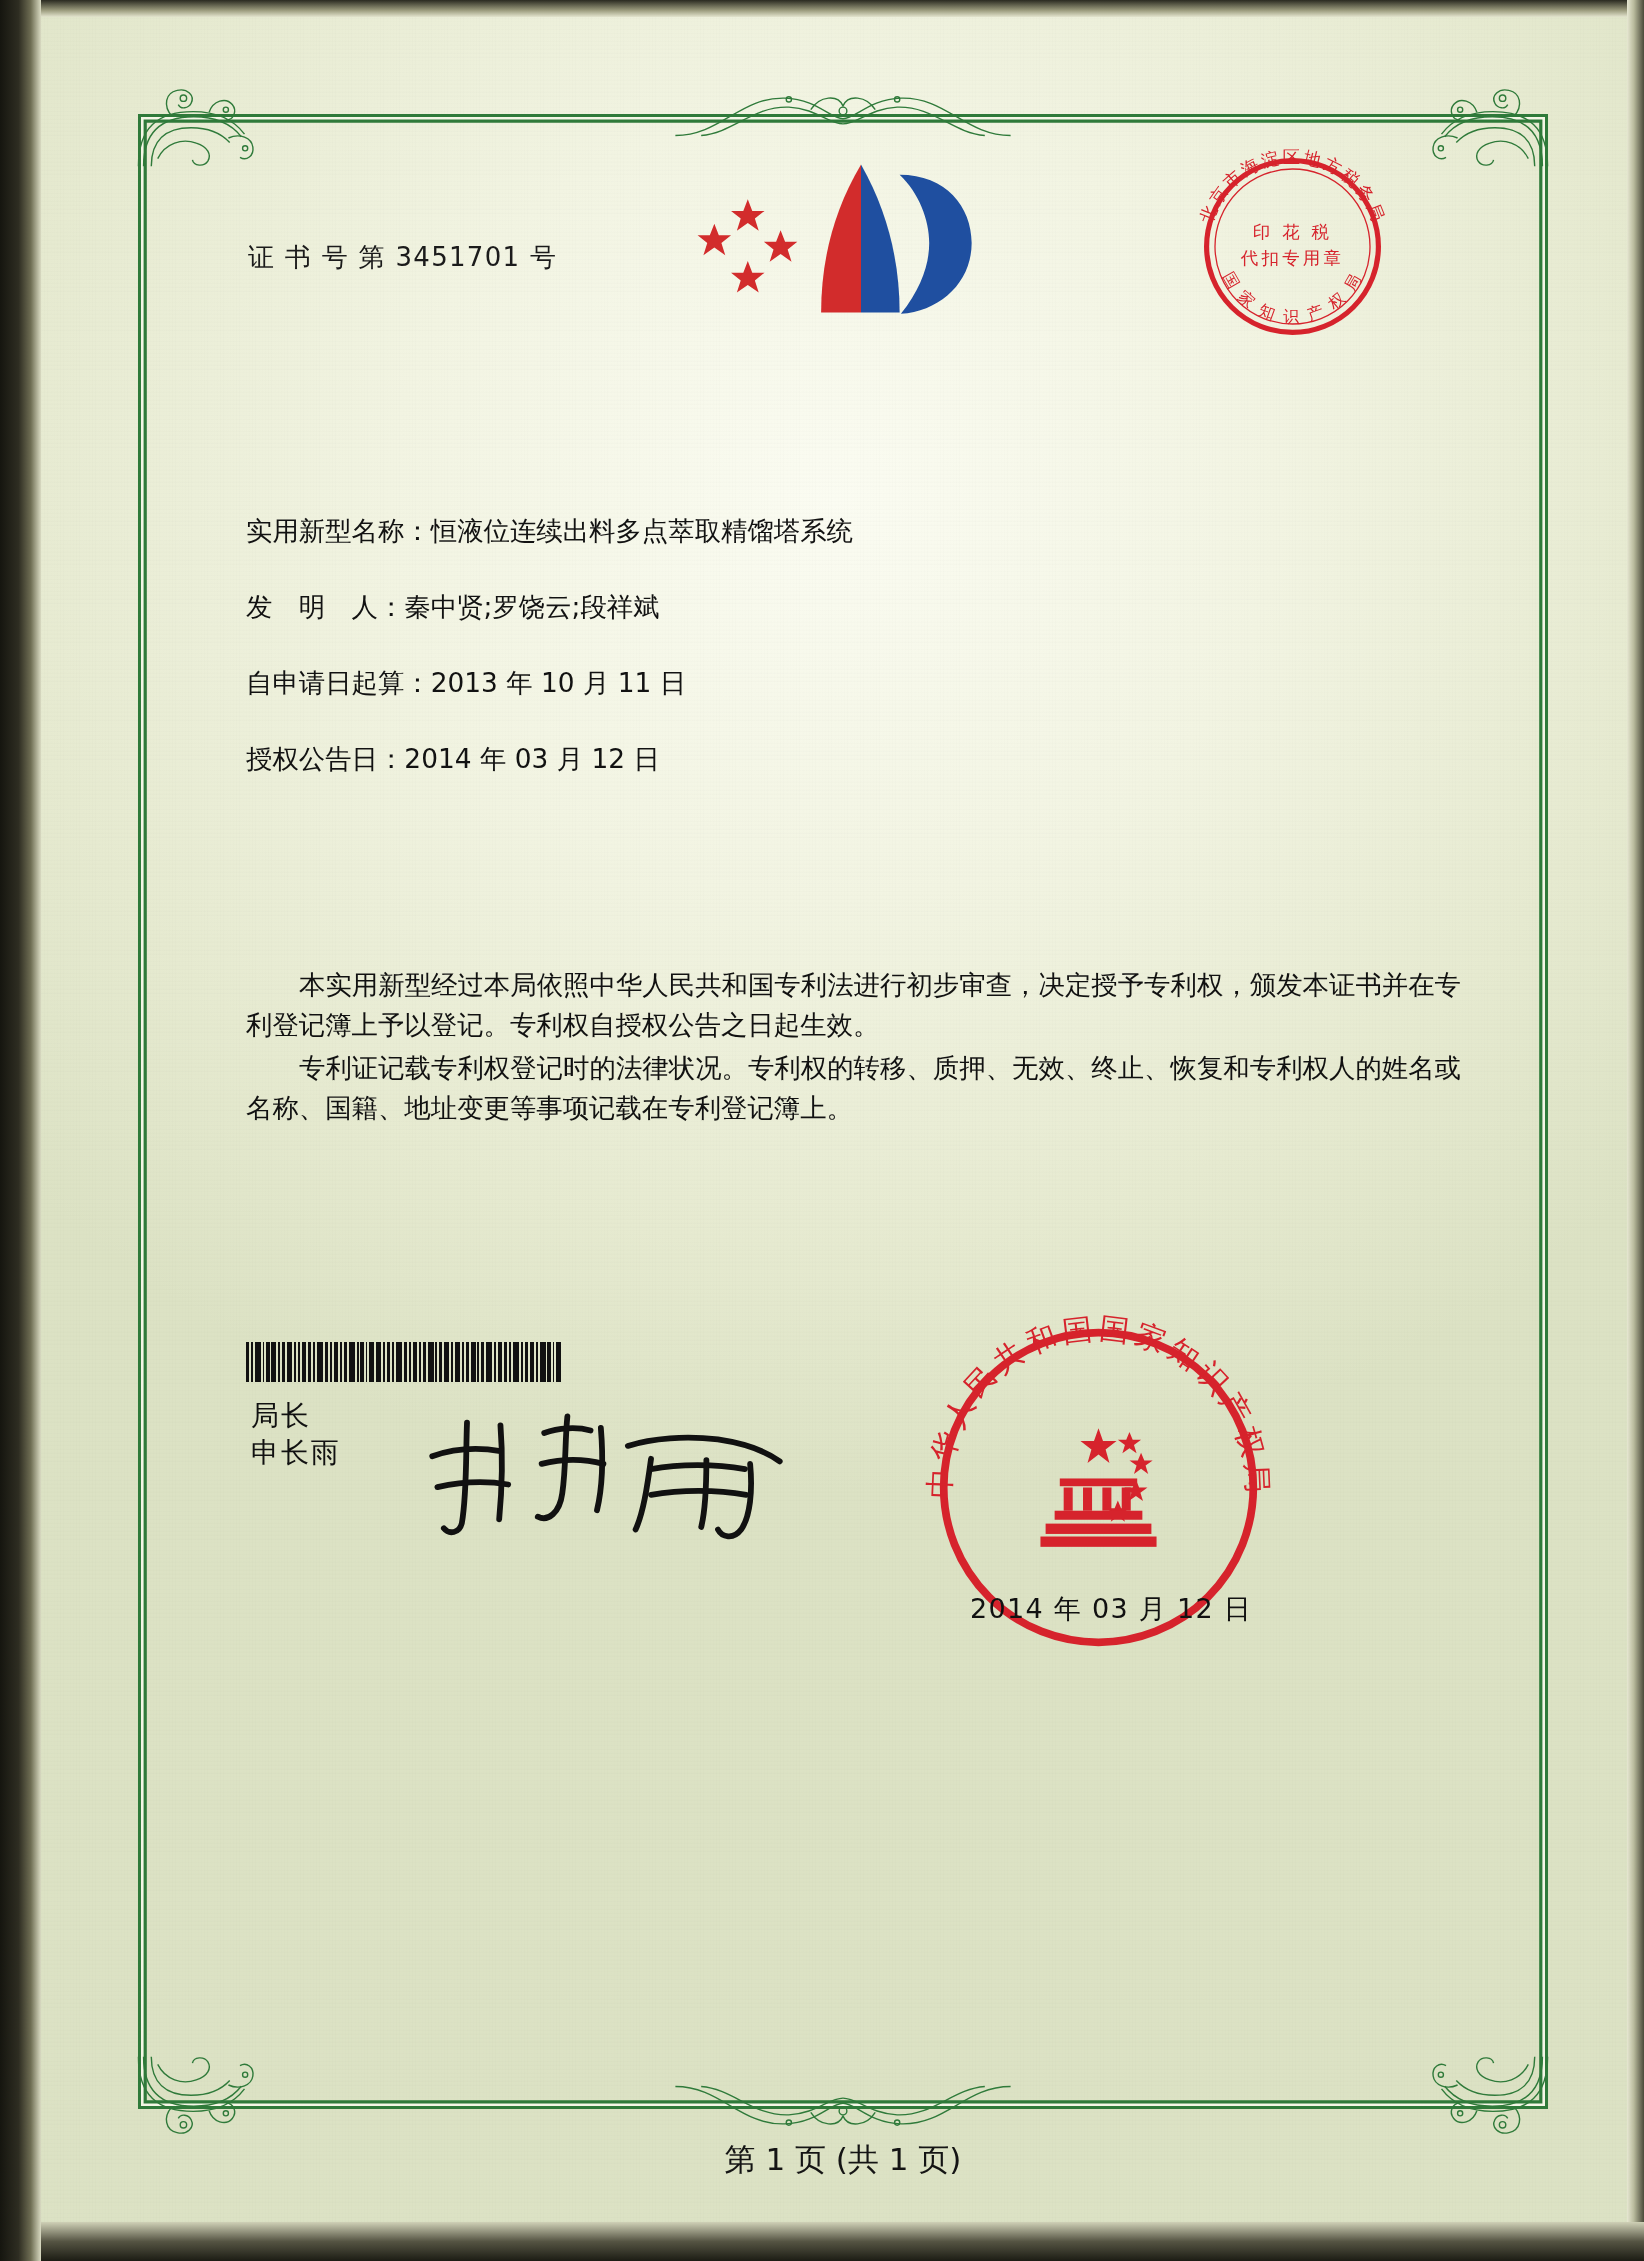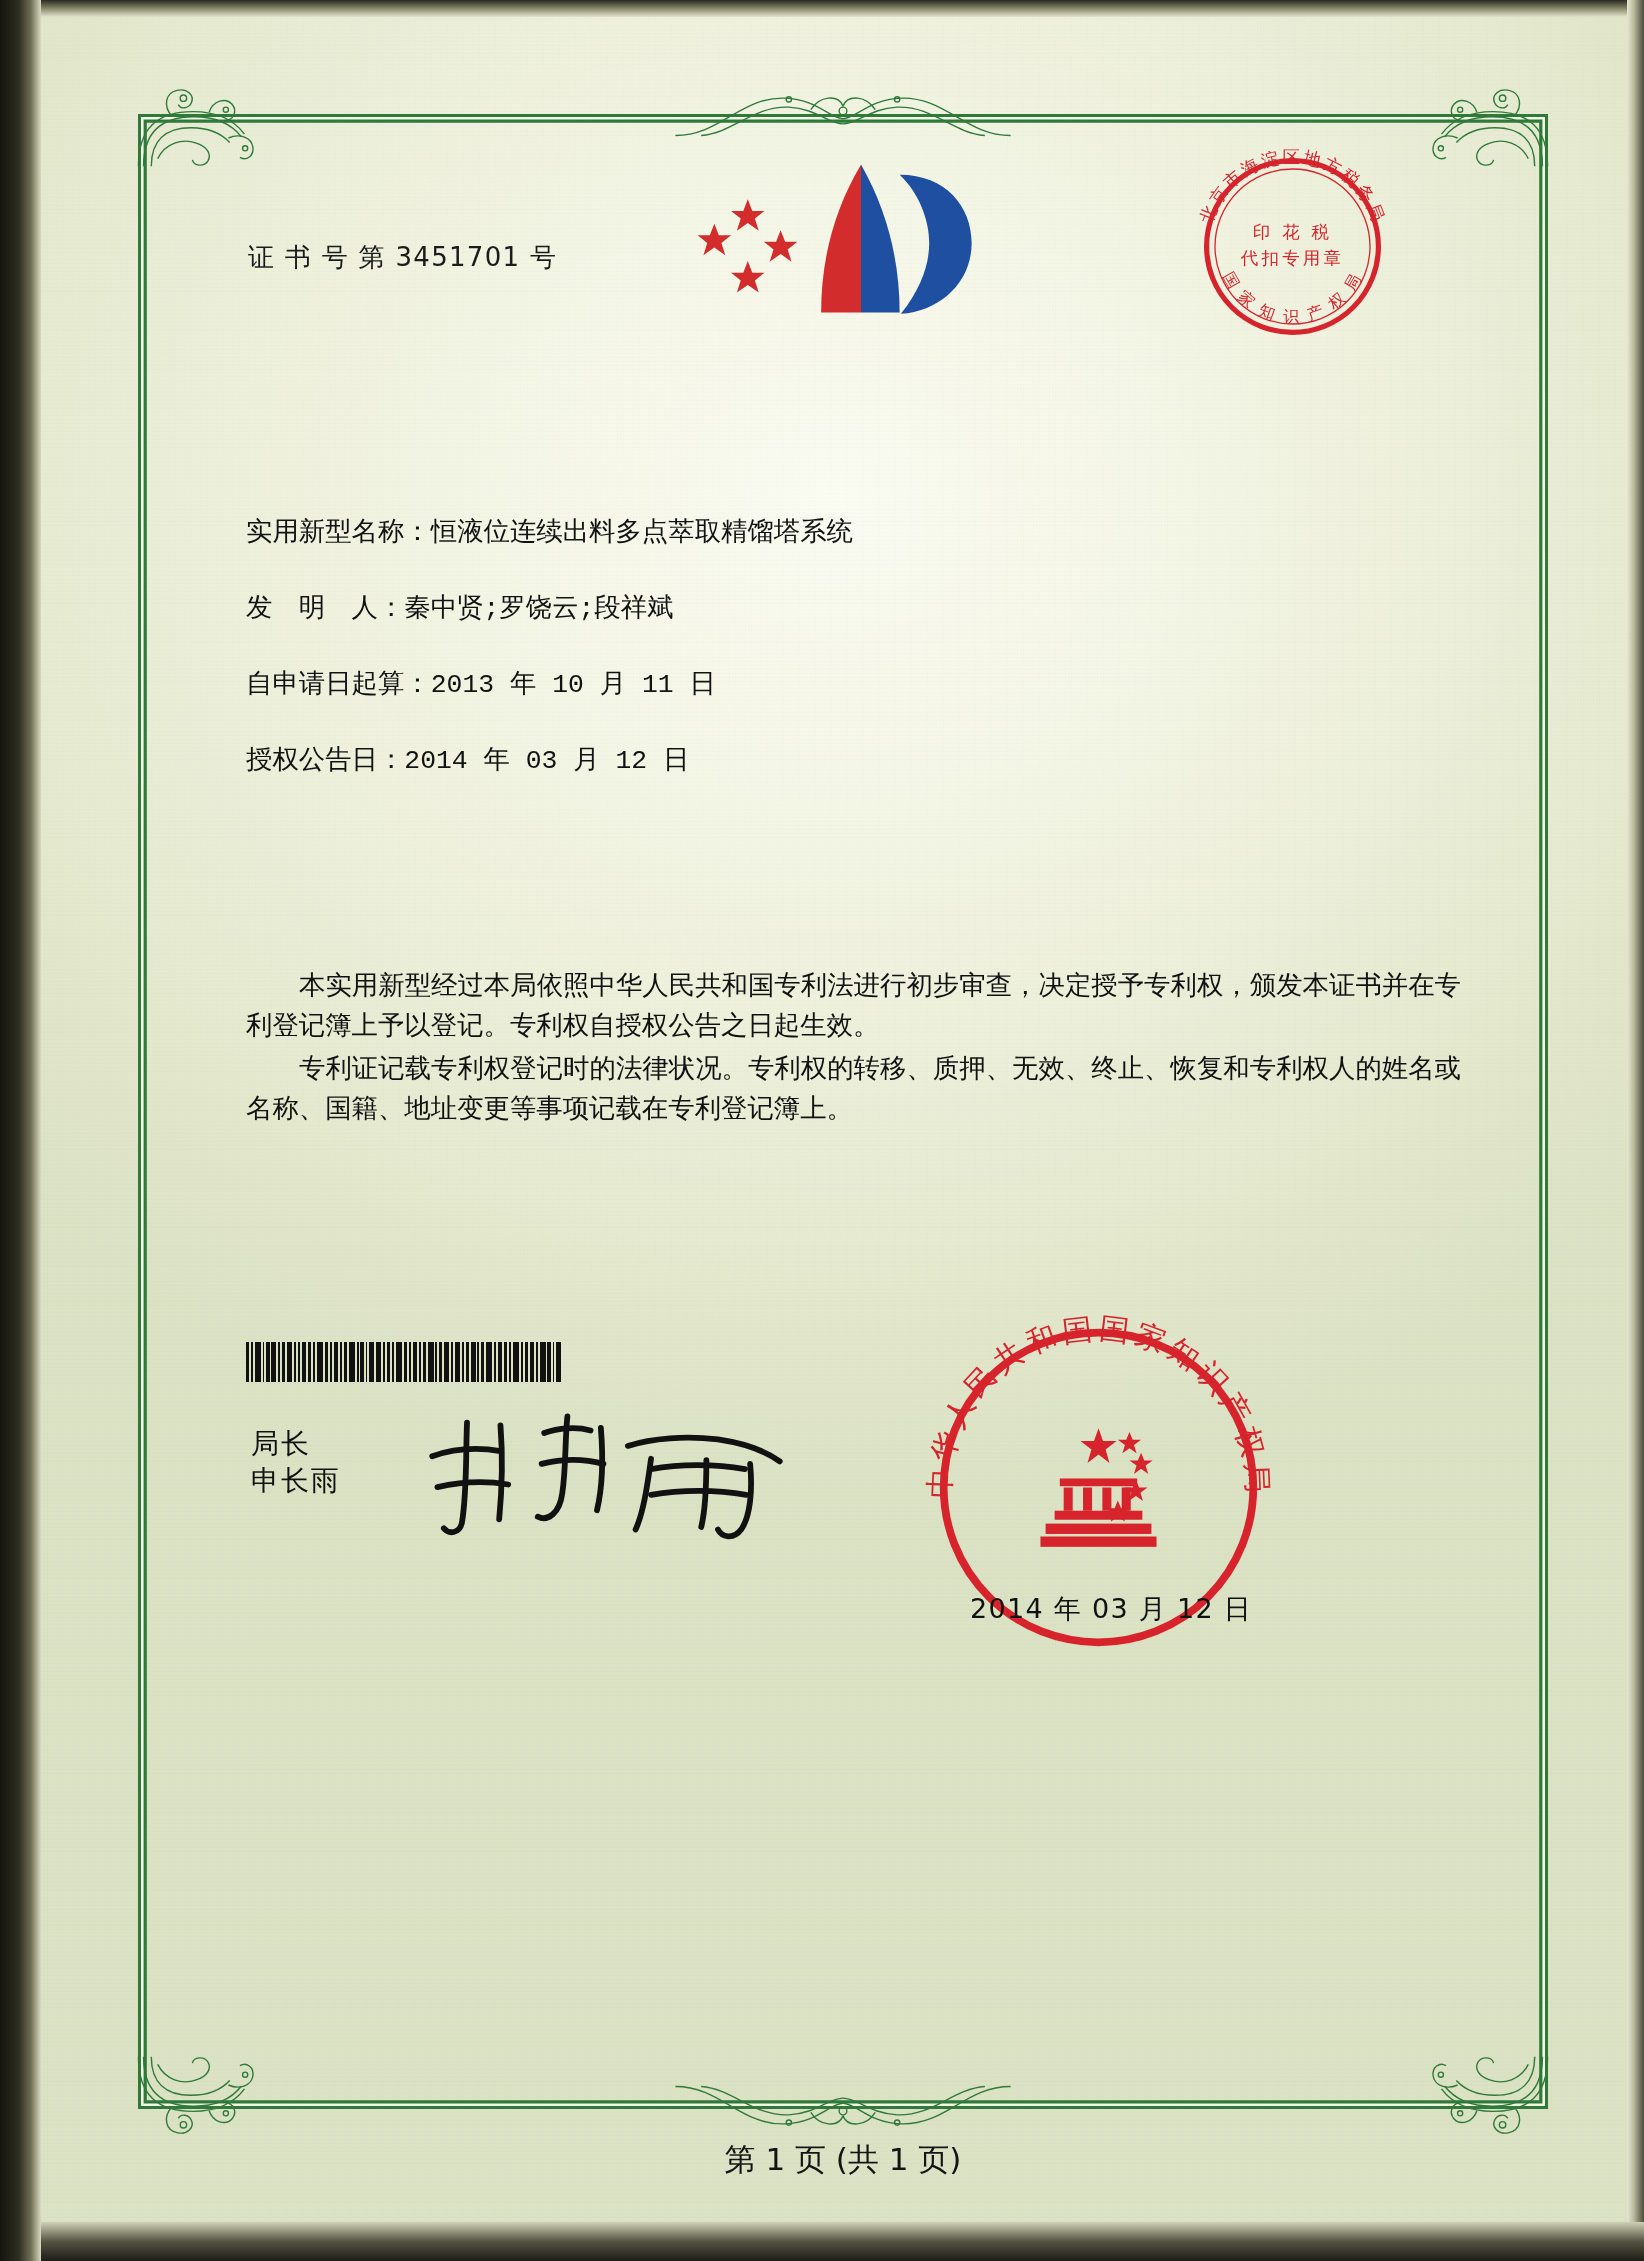--- a/index.html
+++ b/index.html
@@ -148,21 +148,20 @@
     font-size: 26.4px;
     color: #121212;
     margin-bottom: 41px;
     white-space: nowrap;
   }
   .field-label {
     display: inline-block;
   }
   .field-value {
     display: inline-block;
-    font-family: Liberation Mono, monospace;
   }
   .body-text {
     position: absolute;
     left: 108px;
     right: 87px;
     top: 851px;
     font-size: 26.4px;
     line-height: 1.50;
     color: #111;
     text-align: justify;
@@ -183,21 +182,21 @@
   }
   .barcode i {
     display: block;
     background: #111;
     margin-right: 1.9px;
   }
   
   .sig-label {
     position: absolute;
     left: 113px;
-    top: 1312px;
+    top: 1284px;
     font-size: 28px;
     line-height: 1.32;
     color: #111;
     letter-spacing: 1.9px;
   }
   .signature {
     position: absolute;
     left: 277px;
     top: 1283px;
     width: 400px;

